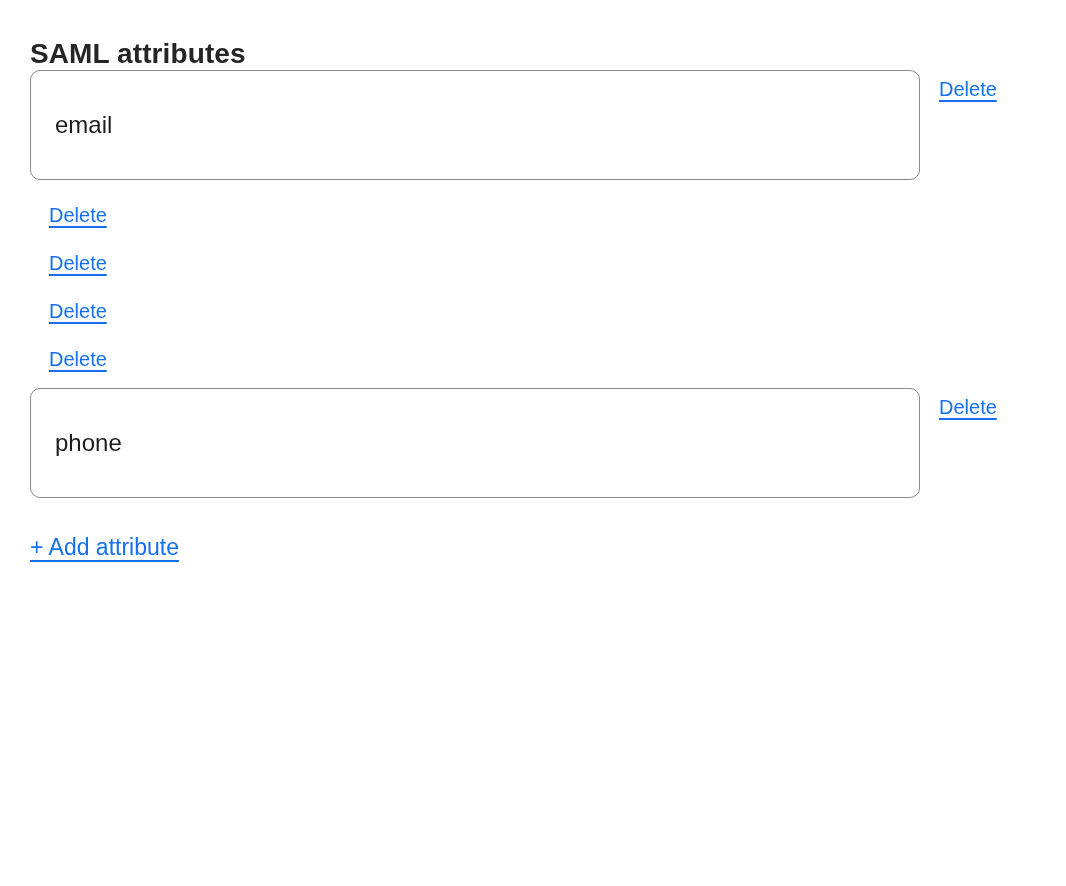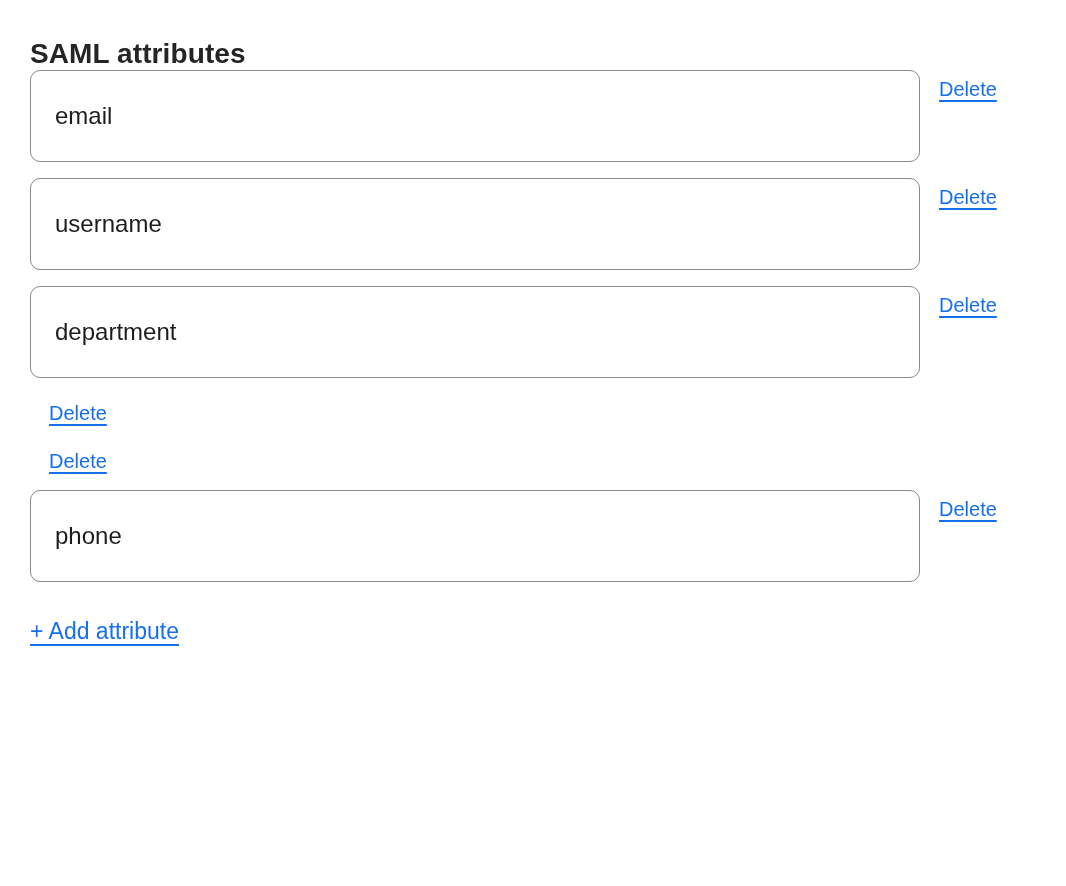--- a/index.html
+++ b/index.html
@@ -39,21 +39,21 @@
     max-width: 1010px;
   }
   .attribute-list { margin: 0; }
   .attr-row {
     display: flex;
     align-items: flex-start;
     margin-bottom: 16px;
   }
   .attr-input {
     width: 890px;
-    height: 92px;
+    height: 110px;
     border: 1.5px solid var(--input-border);
     border-radius: 10px;
     padding: 0 24px;
     font-family: "Liberation Sans", sans-serif;
     font-size: 24px;
     color: var(--input-text);
     background: #ffffff;
     outline: none;
   }
   a.delete-link {
@@ -86,26 +86,24 @@
   <h2 class="page-title">SAML attributes</h2>
 
 
   <div class="attribute-list" id="attribute-list">
     <div class="attr-row">
       <input class="attr-input" type="text" value="email" style="">
       <a class="delete-link" href="#">Delete</a>
     </div>
 
     <div class="attr-row">
-      <input class="attr-input" type="text" value="username" style="">
       <a class="delete-link" href="#">Delete</a>
     </div>
 
     <div class="attr-row">
-      <input class="attr-input" type="text" value="department" style="">
       <a class="delete-link" href="#">Delete</a>
     </div>
 
     <div class="attr-row">
       <a class="delete-link" href="#">Delete</a>
     </div>
 
     <div class="attr-row">
       <a class="delete-link" href="#">Delete</a>
     </div>

